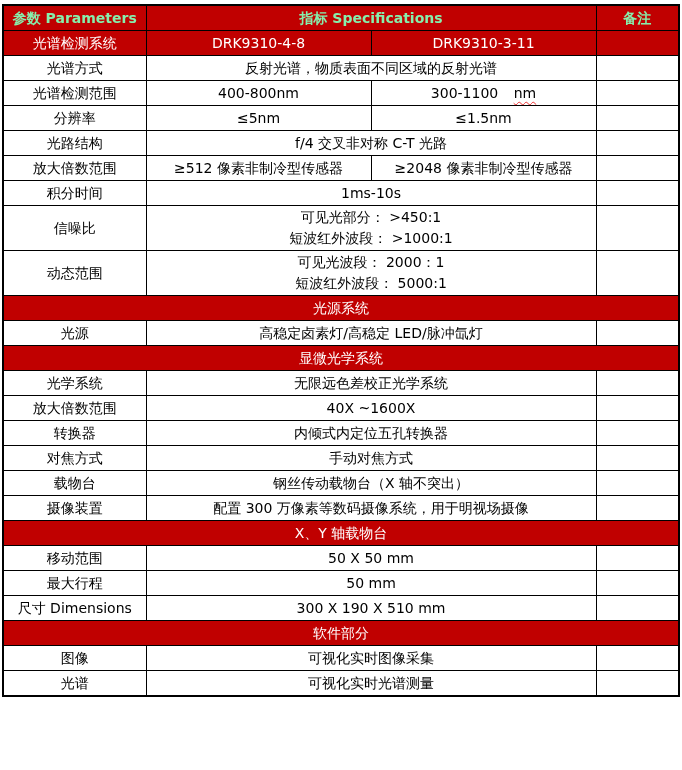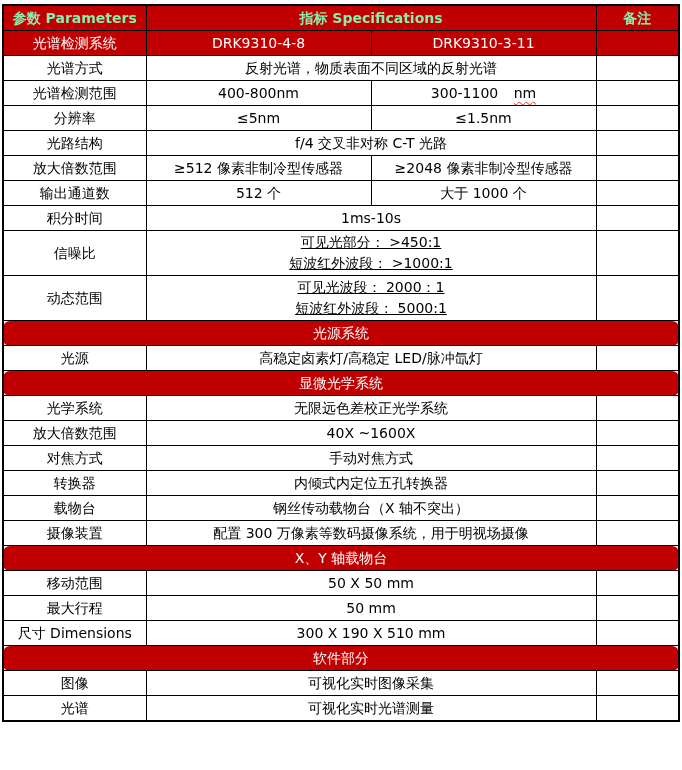--- a/index.html
+++ b/index.html
@@ -38,24 +38,23 @@
     height:21px;
   }
   tr.model-row td {
     background:var(--accent);
     color:#fff;
   }
   tr.section-row td {
     background:var(--accent);
     color:#fff;
     height:19px;
-    border-radius:7px;
   }
   tr.tall-row td { height:43px; }
-  .line { line-height:21px;text-decoration:underline; }
+  .line { line-height:21px; }
   .squiggle {
     text-decoration-line:underline;
     text-decoration-style:wavy;
     text-decoration-color:#e33;
     text-decoration-thickness:1px;
     text-underline-offset:3px;
     margin-left:11px;
   }
 </style>
 </head>
@@ -102,26 +101,20 @@
         <td colspan="2">f/4 交叉非对称 C-T 光路</td>
         <td class="note-cell"></td>
       </tr>
       <tr>
         <td class="label-cell">放大倍数范围</td>
         <td><span>≥512 像素非制冷型传感器</span></td>
         <td><span>≥2048 像素非制冷型传感器</span></td>
         <td class="note-cell"></td>
       </tr>
       <tr>
-        <td class="label-cell">输出通道数</td>
-        <td><span>512 个</span></td>
-        <td><span>大于 1000 个</span></td>
-        <td class="note-cell"></td>
-      </tr>
-      <tr>
         <td class="label-cell">积分时间</td>
         <td colspan="2">1ms-10s</td>
         <td class="note-cell"></td>
       </tr>
       <tr class="tall-row">
         <td class="label-cell">信噪比</td>
         <td colspan="2">
           <div class="line">可见光部分： &gt;450:1</div>
           <div class="line">短波红外波段： &gt;1000:1</div>
         </td>
@@ -150,27 +143,27 @@
         <td class="label-cell">光学系统</td>
         <td colspan="2">无限远色差校正光学系统</td>
         <td class="note-cell"></td>
       </tr>
       <tr>
         <td class="label-cell">放大倍数范围</td>
         <td colspan="2">40X ~1600X</td>
         <td class="note-cell"></td>
       </tr>
       <tr>
+        <td class="label-cell">转换器</td>
+        <td colspan="2">内倾式内定位五孔转换器</td>
+        <td class="note-cell"></td>
+      </tr>
+      <tr>
         <td class="label-cell">对焦方式</td>
         <td colspan="2">手动对焦方式</td>
-        <td class="note-cell"></td>
-      </tr>
-      <tr>
-        <td class="label-cell">转换器</td>
-        <td colspan="2">内倾式内定位五孔转换器</td>
         <td class="note-cell"></td>
       </tr>
       <tr>
         <td class="label-cell">载物台</td>
         <td colspan="2">钢丝传动载物台（X 轴不突出）</td>
         <td class="note-cell"></td>
       </tr>
       <tr>
         <td class="label-cell">摄像装置</td>
         <td colspan="2">配置 300 万像素等数码摄像系统，用于明视场摄像</td>

